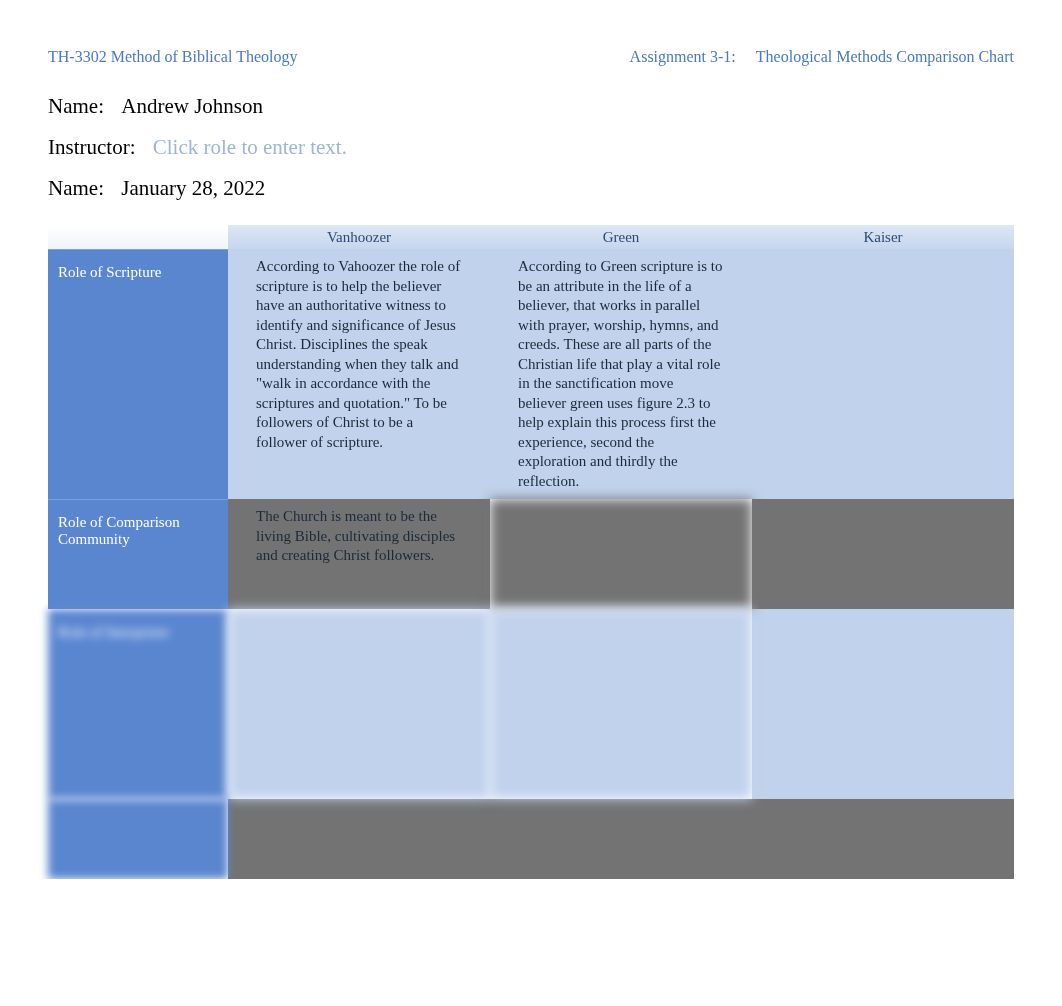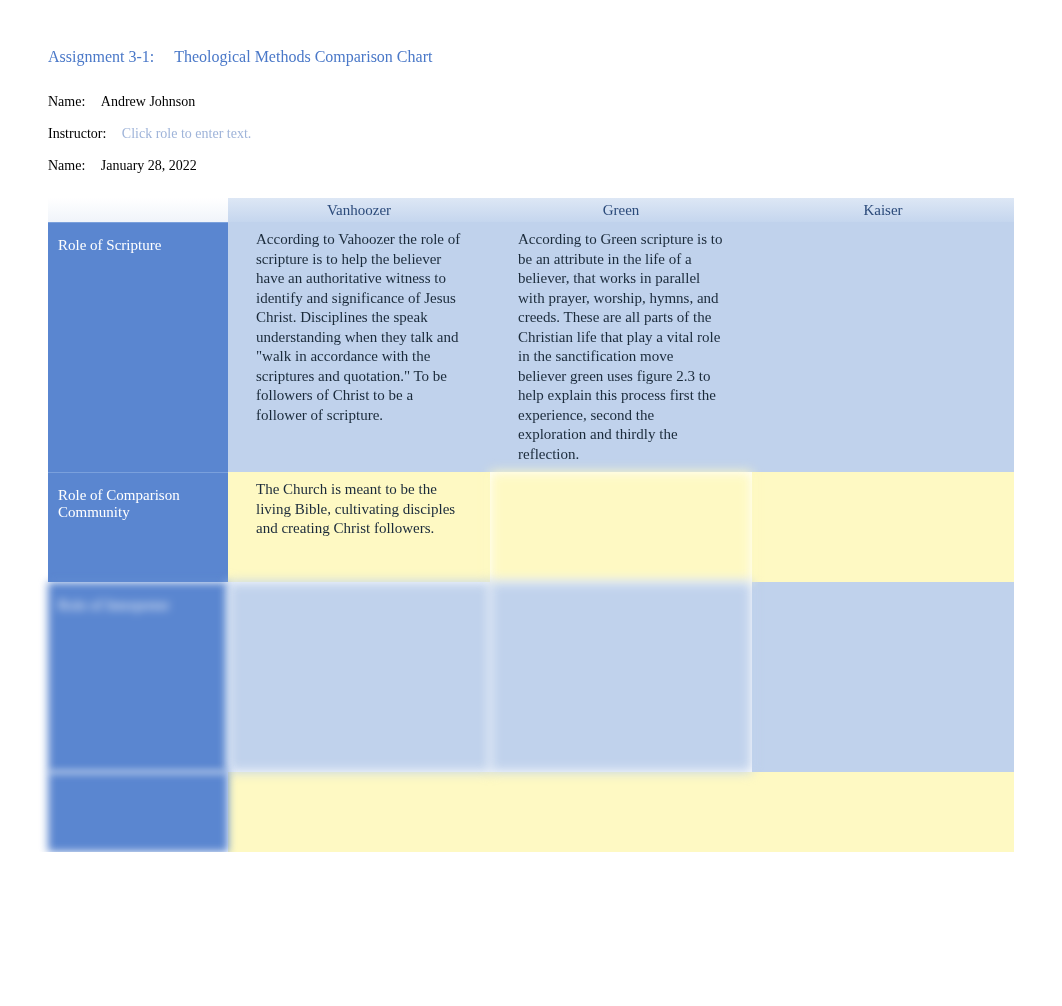--- a/index.html
+++ b/index.html
@@ -26,21 +26,21 @@
       font-size: 16px;
     }
     .assignment {
       display: flex;
       gap: 20px;
       color: #4a78c8;
       font-size: 16px;
     }
     .meta-row {
       margin-bottom: 16px;
-      font-size: 14px;
+      font-size: 21px;
     }
     .meta-label {
       display: inline-block;
     }
     .meta-value {
       display: inline-block;
       margin-left: 12px;
     }
     .placeholder {
       color: #9fb4d9;
@@ -100,34 +100,35 @@
     .td-data {
       padding: 8px 28px;
       font-size: 15px;
       line-height: 1.3;
       color: #1a2a3a;
     }
     .row-odd .td-data {
       background: #c0d2ec;
     }
     .row-even .td-data {
-      background: #fef9c3;
+      background: #737373;
     }
     .blurred {
       filter: blur(6px);
       color: #6a7a8a;
     }
     .blurred-head {
       filter: blur(4px);
     }
   </style>
 </head>
 <body>
 
 <div class="header-row">
+  <div class="course-title">TH-3302  Method of Biblical Theology</div>
   <div class="assignment">
     <span>Assignment 3-1:</span>
     <span>Theological Methods Comparison Chart</span>
   </div>
 </div>
 
 <div class="meta-row">
   <span class="meta-label">Name:</span>
   <span class="meta-value">Andrew Johnson</span>
 </div>

